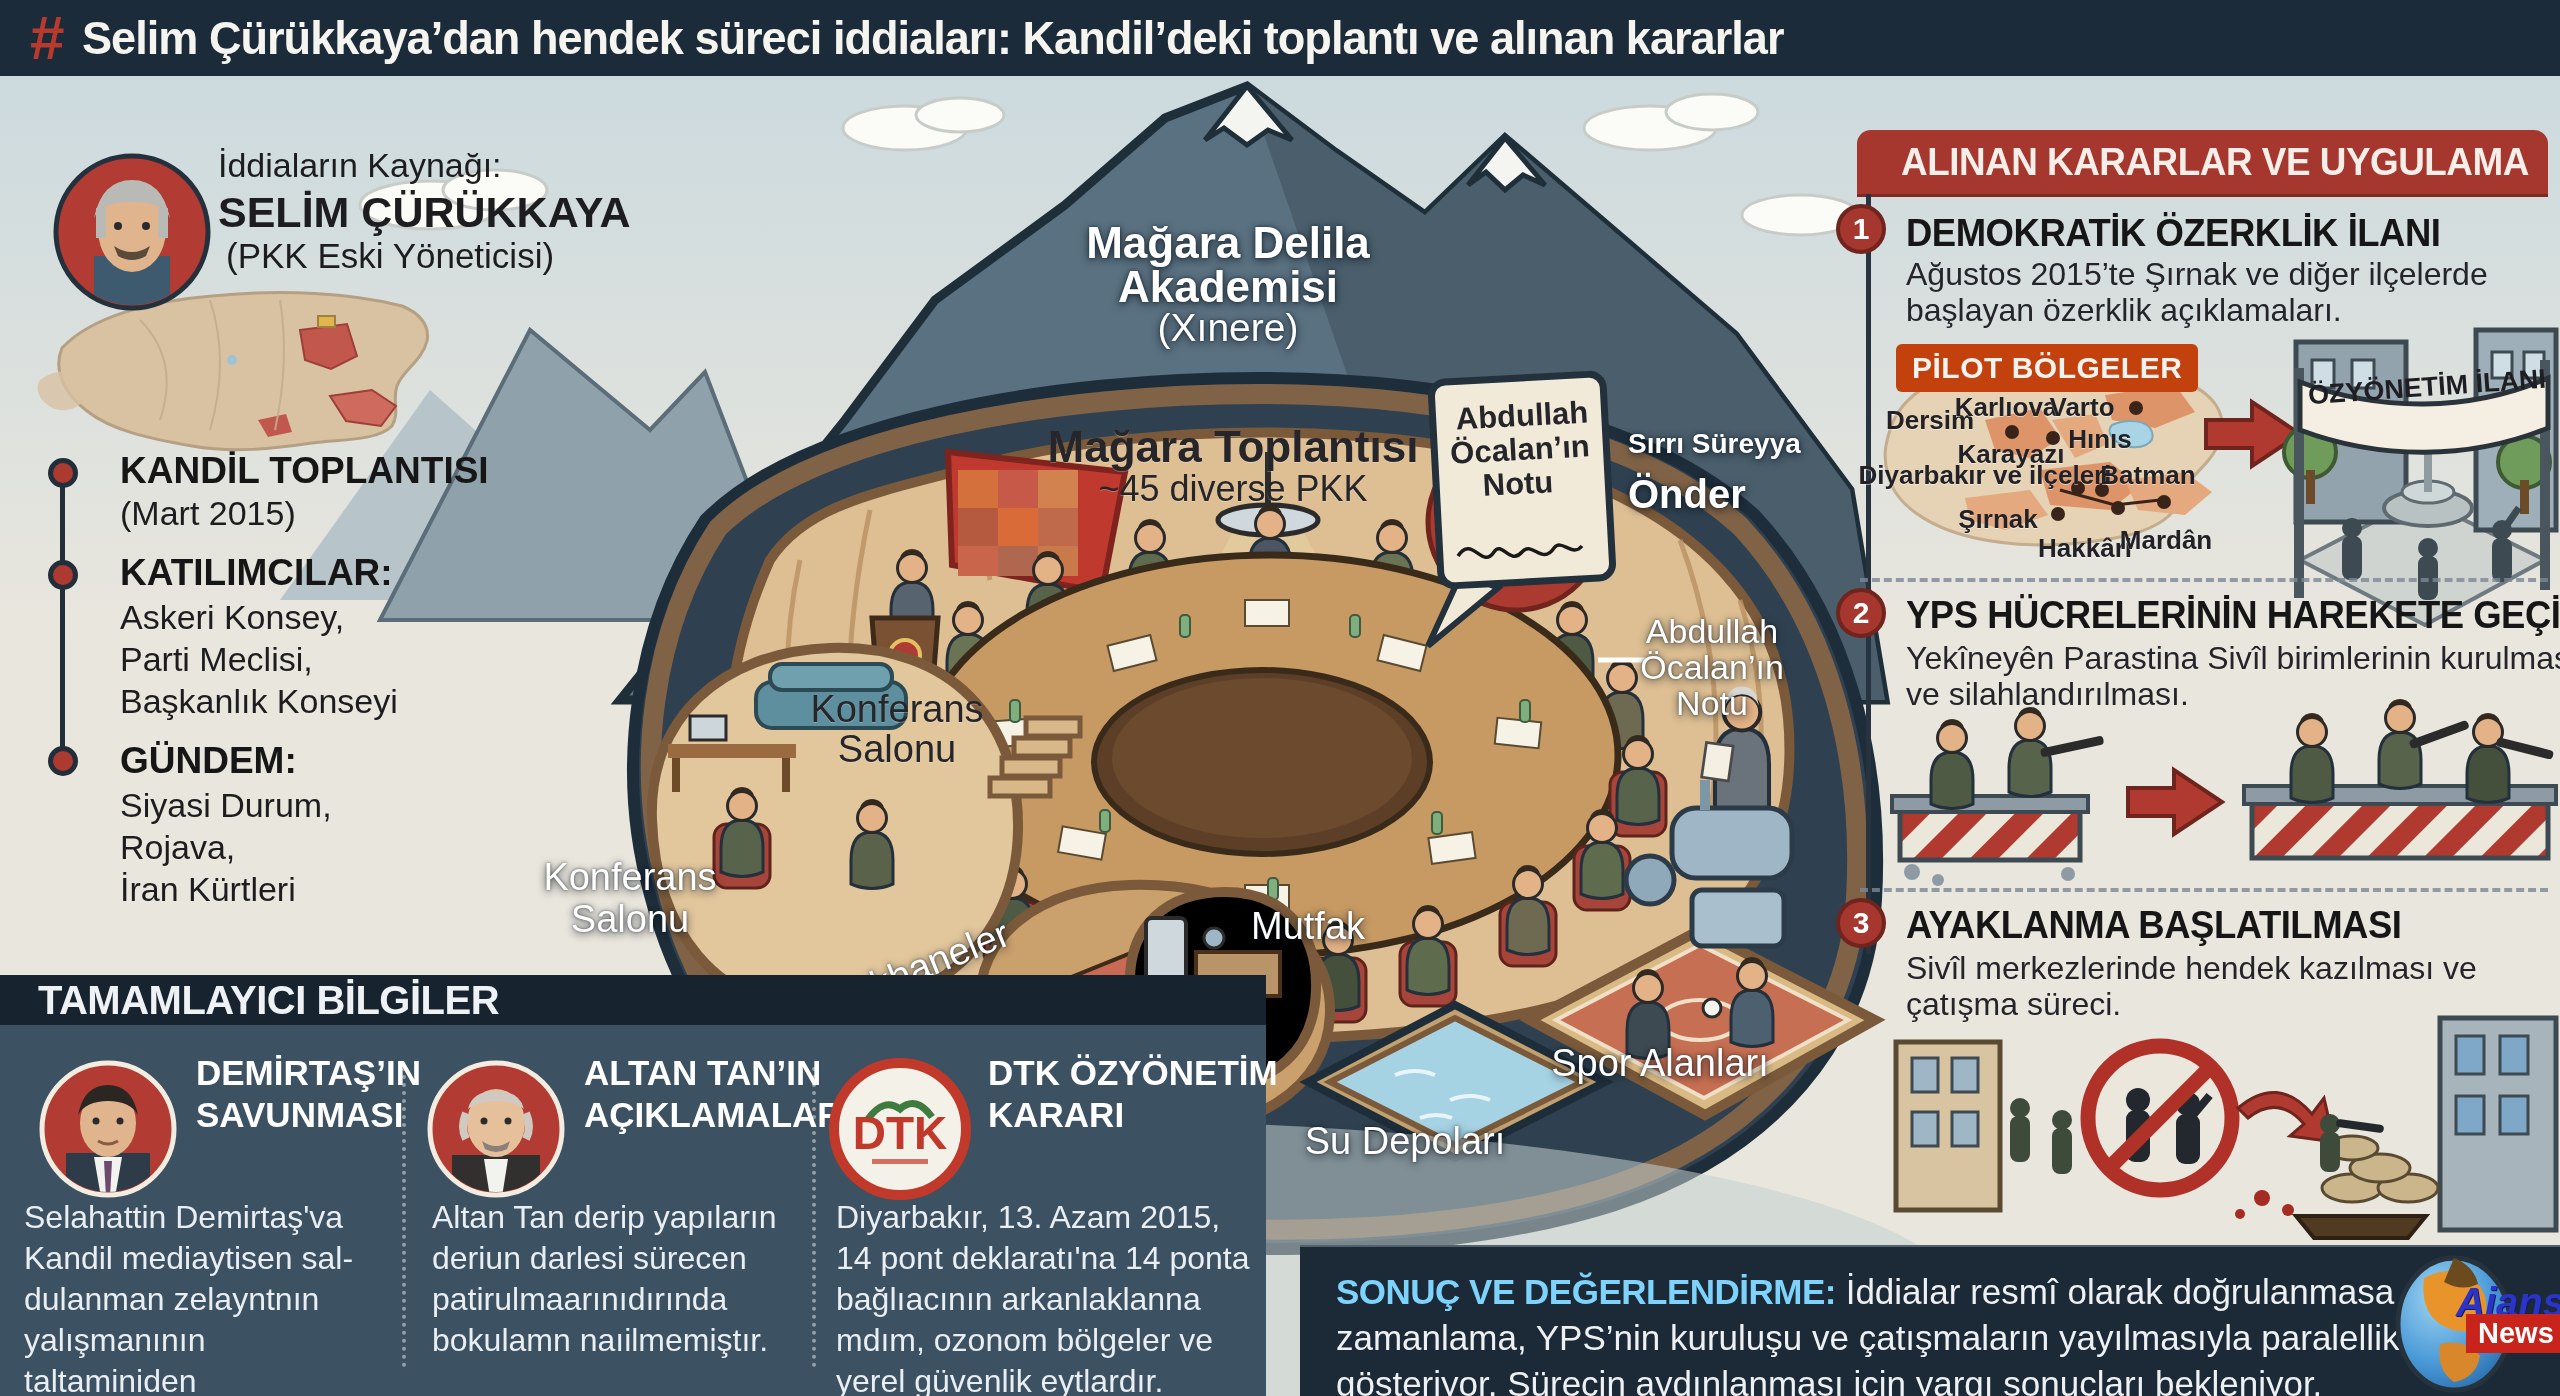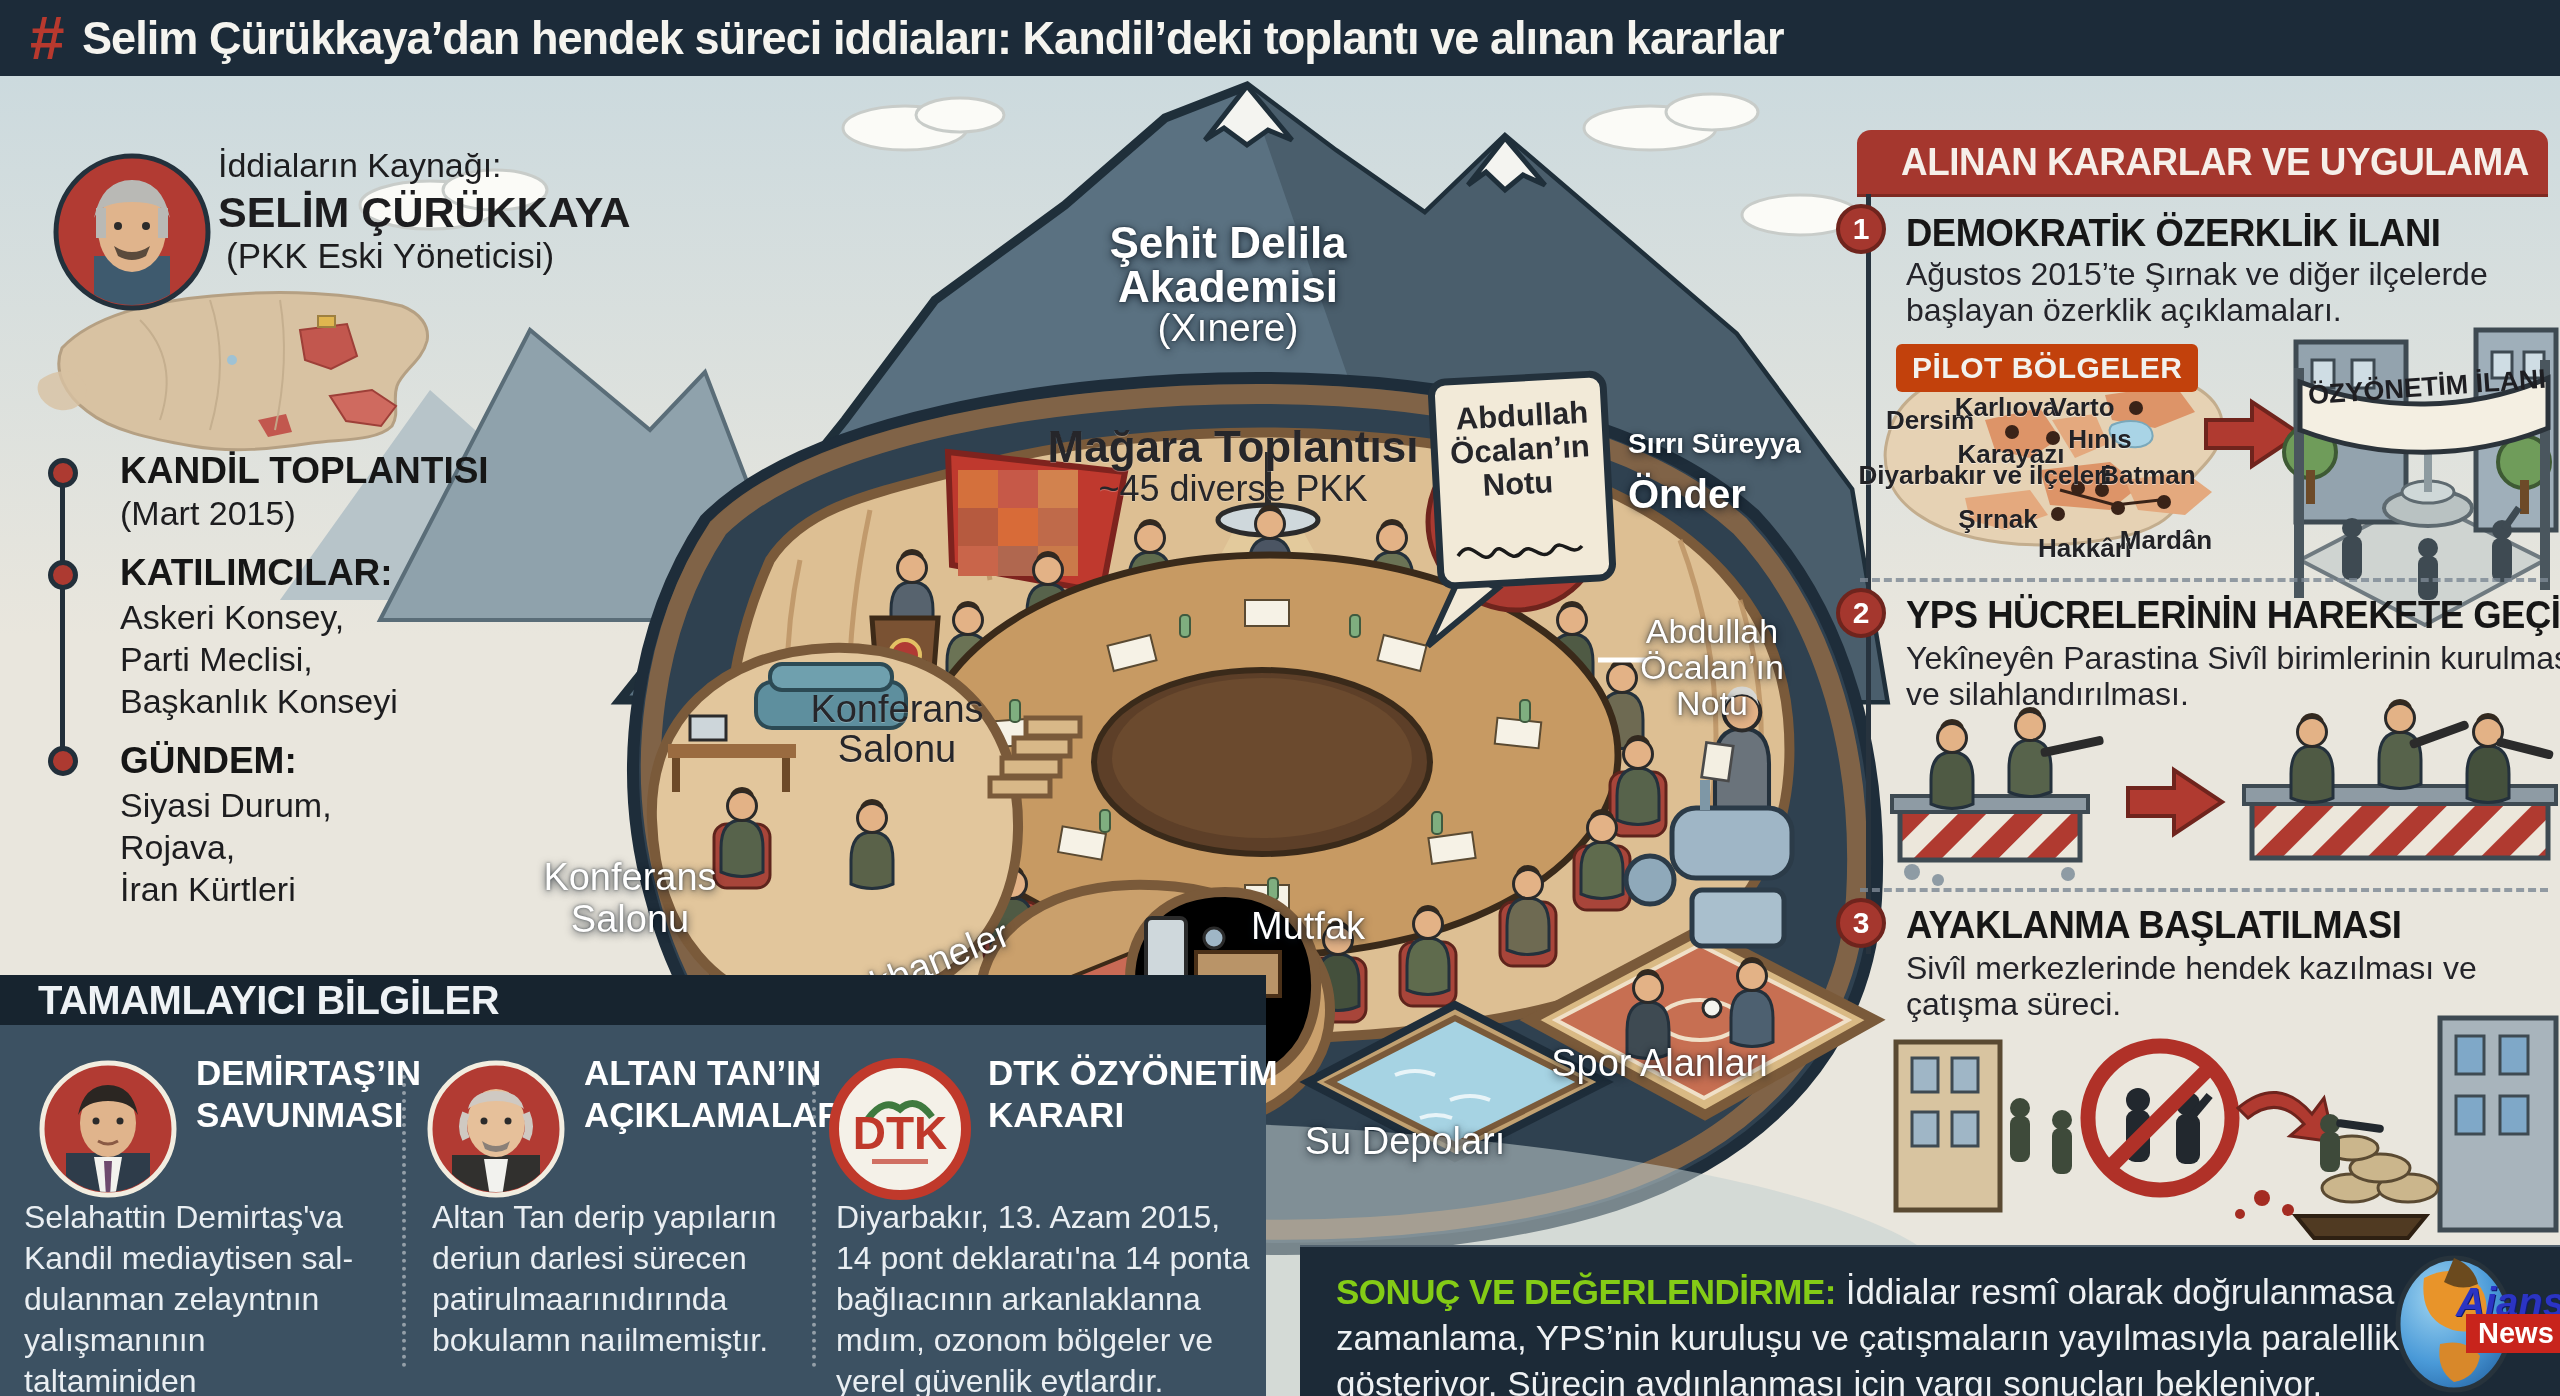--- a/index.html
+++ b/index.html
@@ -49,21 +49,21 @@
   #supp-bar{position:absolute;left:0;top:0;width:100%;height:50px;background:#17242f;
             display:flex;align-items:center;}
   #supp-bar span{color:#eef2f5;font-weight:bold;font-size:40px;margin-left:38px;letter-spacing:-.5px;}
   .supp-title{position:absolute;color:#fff;font-weight:bold;font-size:35px;line-height:40px;white-space:nowrap;}
   .supp-body{position:absolute;color:#e9eef2;font-size:32px;line-height:41px;font-weight:normal;}
   .vdots{position:absolute;top:92px;height:300px;border-left:4px dotted rgba(255,255,255,.45);}
   
   #conc{position:absolute;left:1300px;top:1245px;width:1260px;height:151px;background:#1c2a37;
         border-top:2px solid #51616e;}
   #conc p{margin:22px 0 0 36px;width:1190px;color:#eef1f3;font-size:35px;line-height:46px;}
-  #conc strong{color:#84cc16;letter-spacing:-.5px;}
+  #conc strong{color:#7dd3fc;letter-spacing:-.5px;}
   
   #ajans{position:absolute;left:2388px;top:1248px;width:172px;height:148px;}
   #ajans .a1{position:absolute;left:68px;top:32px;color:#2b34c4;font-weight:bold;font-style:italic;
              font-size:40px;text-shadow:1px 1px 0 #101a6e;}
   #ajans .a2{position:absolute;left:78px;top:66px;background:#c8241c;color:#fff;font-weight:bold;
              font-size:29px;padding:3px 12px;}
 </style>
 </head>
 <body>
 
@@ -472,21 +472,21 @@
   <div class="tl-title" style="top:552px;">KATILIMCILAR:</div>
   <div class="tl-line" style="top:598px;">Askeri Konsey,</div>
   <div class="tl-line" style="top:640px;">Parti Meclisi,</div>
   <div class="tl-line" style="top:682px;">Başkanlık Konseyi</div>
 
   <div class="tl-title" style="top:740px;">GÜNDEM:</div>
   <div class="tl-line" style="top:786px;">Siyasi Durum,</div>
   <div class="tl-line" style="top:828px;">Rojava,</div>
   <div class="tl-line" style="top:870px;">İran Kürtleri</div>
 
-  <div class="lbl w ctr" style="left:1228px;top:218px;font-size:44px;">Şehit Delila</div>
+  <div class="lbl w ctr" style="left:1228px;top:218px;font-size:44px;">Mağara Delila</div>
   <div class="lbl w ctr" style="left:1228px;top:262px;font-size:44px;">Akademisi</div>
   <div class="lbl w ctr" style="left:1228px;top:306px;font-size:39px;font-weight:normal;">(Xınere)</div>
 
   <div class="lbl d ctr" style="left:1233px;top:422px;font-size:44px;">Mağara Toplantısı</div>
   <div class="lbl d ctr" style="left:1233px;top:468px;font-size:36px;font-weight:normal;">~45 diverse PKK</div>
 
   <div class="lbl d ctr" style="left:1522px;top:398px;font-size:31px;transform:translateX(-50%) rotate(-3deg);">Abdullah</div>
   <div class="lbl d ctr" style="left:1520px;top:432px;font-size:31px;transform:translateX(-50%) rotate(-3deg);">Öcalan’ın</div>
   <div class="lbl d ctr" style="left:1518px;top:466px;font-size:31px;transform:translateX(-50%) rotate(-3deg);">Notu</div>
 

